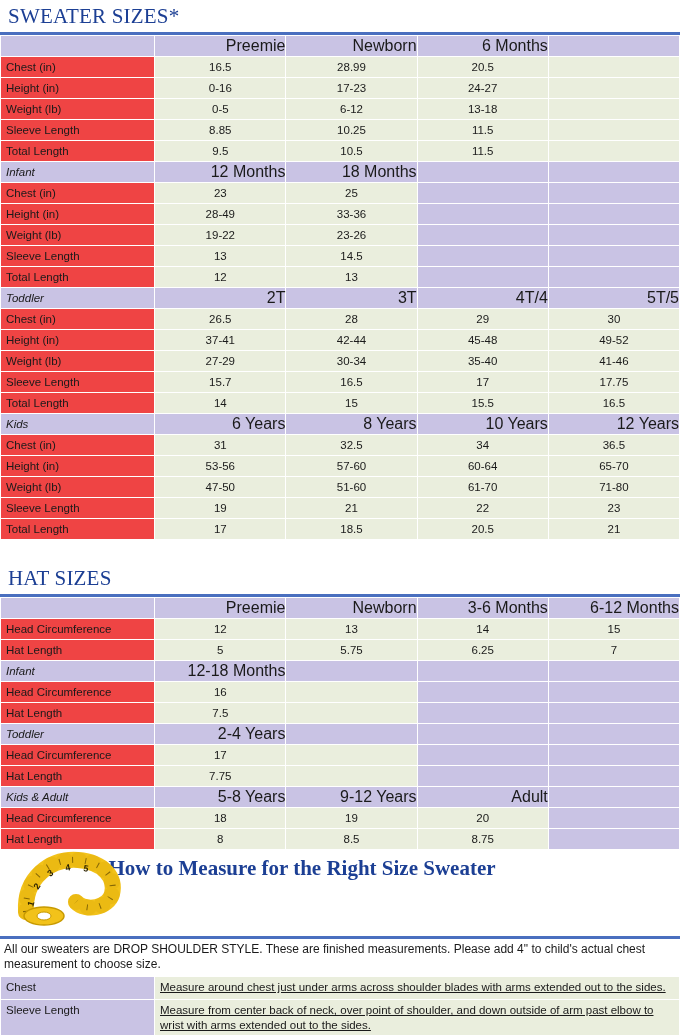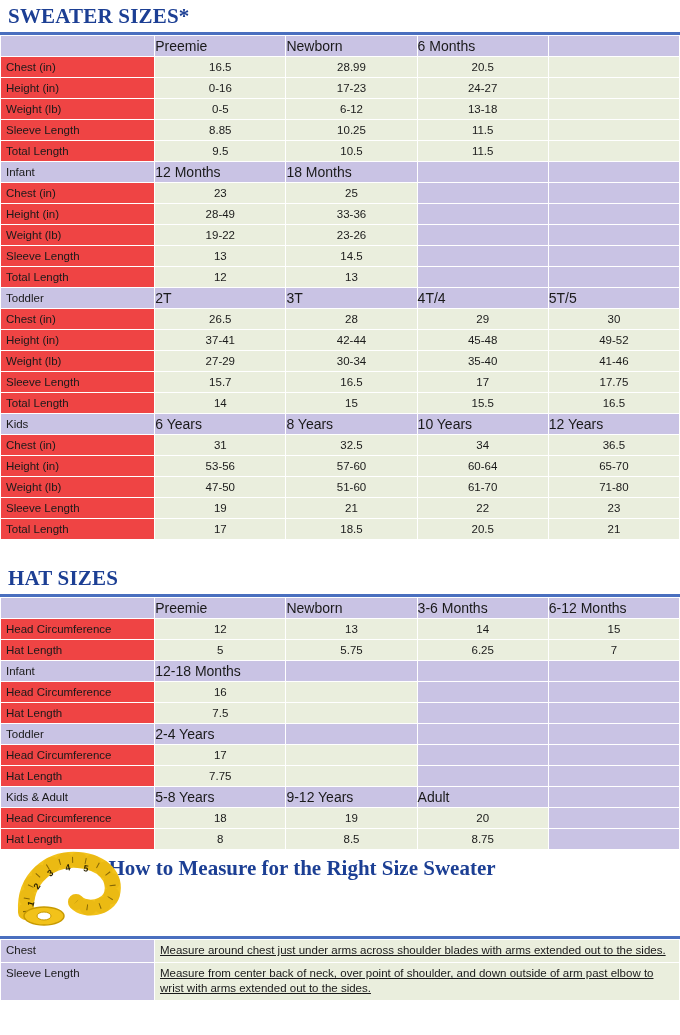--- a/index.html
+++ b/index.html
@@ -14,21 +14,21 @@
     color: #1a1a1a;
     overflow: hidden;
   }
   .page {
     width: 680px;
     position: relative;
   }
   h1.section-title {
     font-family: "Liberation Serif", serif;
     font-size: 21px;
-    font-weight: bold;
+    font-weight: normal;
     color: #1c3f94;
     margin: 0;
     padding: 4px 0 3px 8px;
     letter-spacing: 0.2px;
   }
   .rule {
     height: 3px;
     background: #4a6fbf;
     width: 100%;
   }
@@ -41,31 +41,32 @@
   td, th {
     border: 1px solid #ffffff;
     padding: 0;
     height: 20px;
     vertical-align: middle;
   }
   .col-label { width: 154px; }
   .col-d { width: 131px; }
   .hdr {
     background: #c9c3e4;
-    text-align: left;
+    text-align: right;
     font-weight: normal;
     color: #1a1a1a;
-    font-size: 14px;
+    font-size: 16px;
   }
   .hdr-left {
     background: #c9c3e4;
     text-align: left;
     padding-left: 5px;
     color: #1a1a1a;
     font-size: 11.5px;
+    font-style: italic;
   }
   .lbl {
     background: #ef4444;
     text-align: left;
     padding-left: 5px;
   }
   .val {
     background: #eaeedd;
     text-align: center;
   }
@@ -435,20 +436,21 @@
         <ellipse cx="28" cy="66" rx="20" ry="9" fill="#f2c21a" stroke="#c79a00" stroke-width="1.5"></ellipse>
         <ellipse cx="28" cy="66" rx="7" ry="4" fill="#ffffff" stroke="#c79a00" stroke-width="1"></ellipse>
       </svg>
     </div>
 
     <div class="measure-head">
       <h2 class="measure-title">*How to Measure for the Right Size Sweater</h2>
     </div>
     <div class="rule"></div>
 
+    <div class="intro">All our sweaters are DROP SHOULDER STYLE.  These are finished measurements.  Please add 4" to child's actual chest measurement to choose size.</div>
 
     <table class="measure">
       <colgroup>
           <col class="col-label">
           <col>
         </colgroup>
       <tbody>
         <tr>
           <td class="mlbl">Chest</td>
           <td class="mtxt">Measure around chest just under arms across shoulder blades with arms extended out to the sides.</td>

